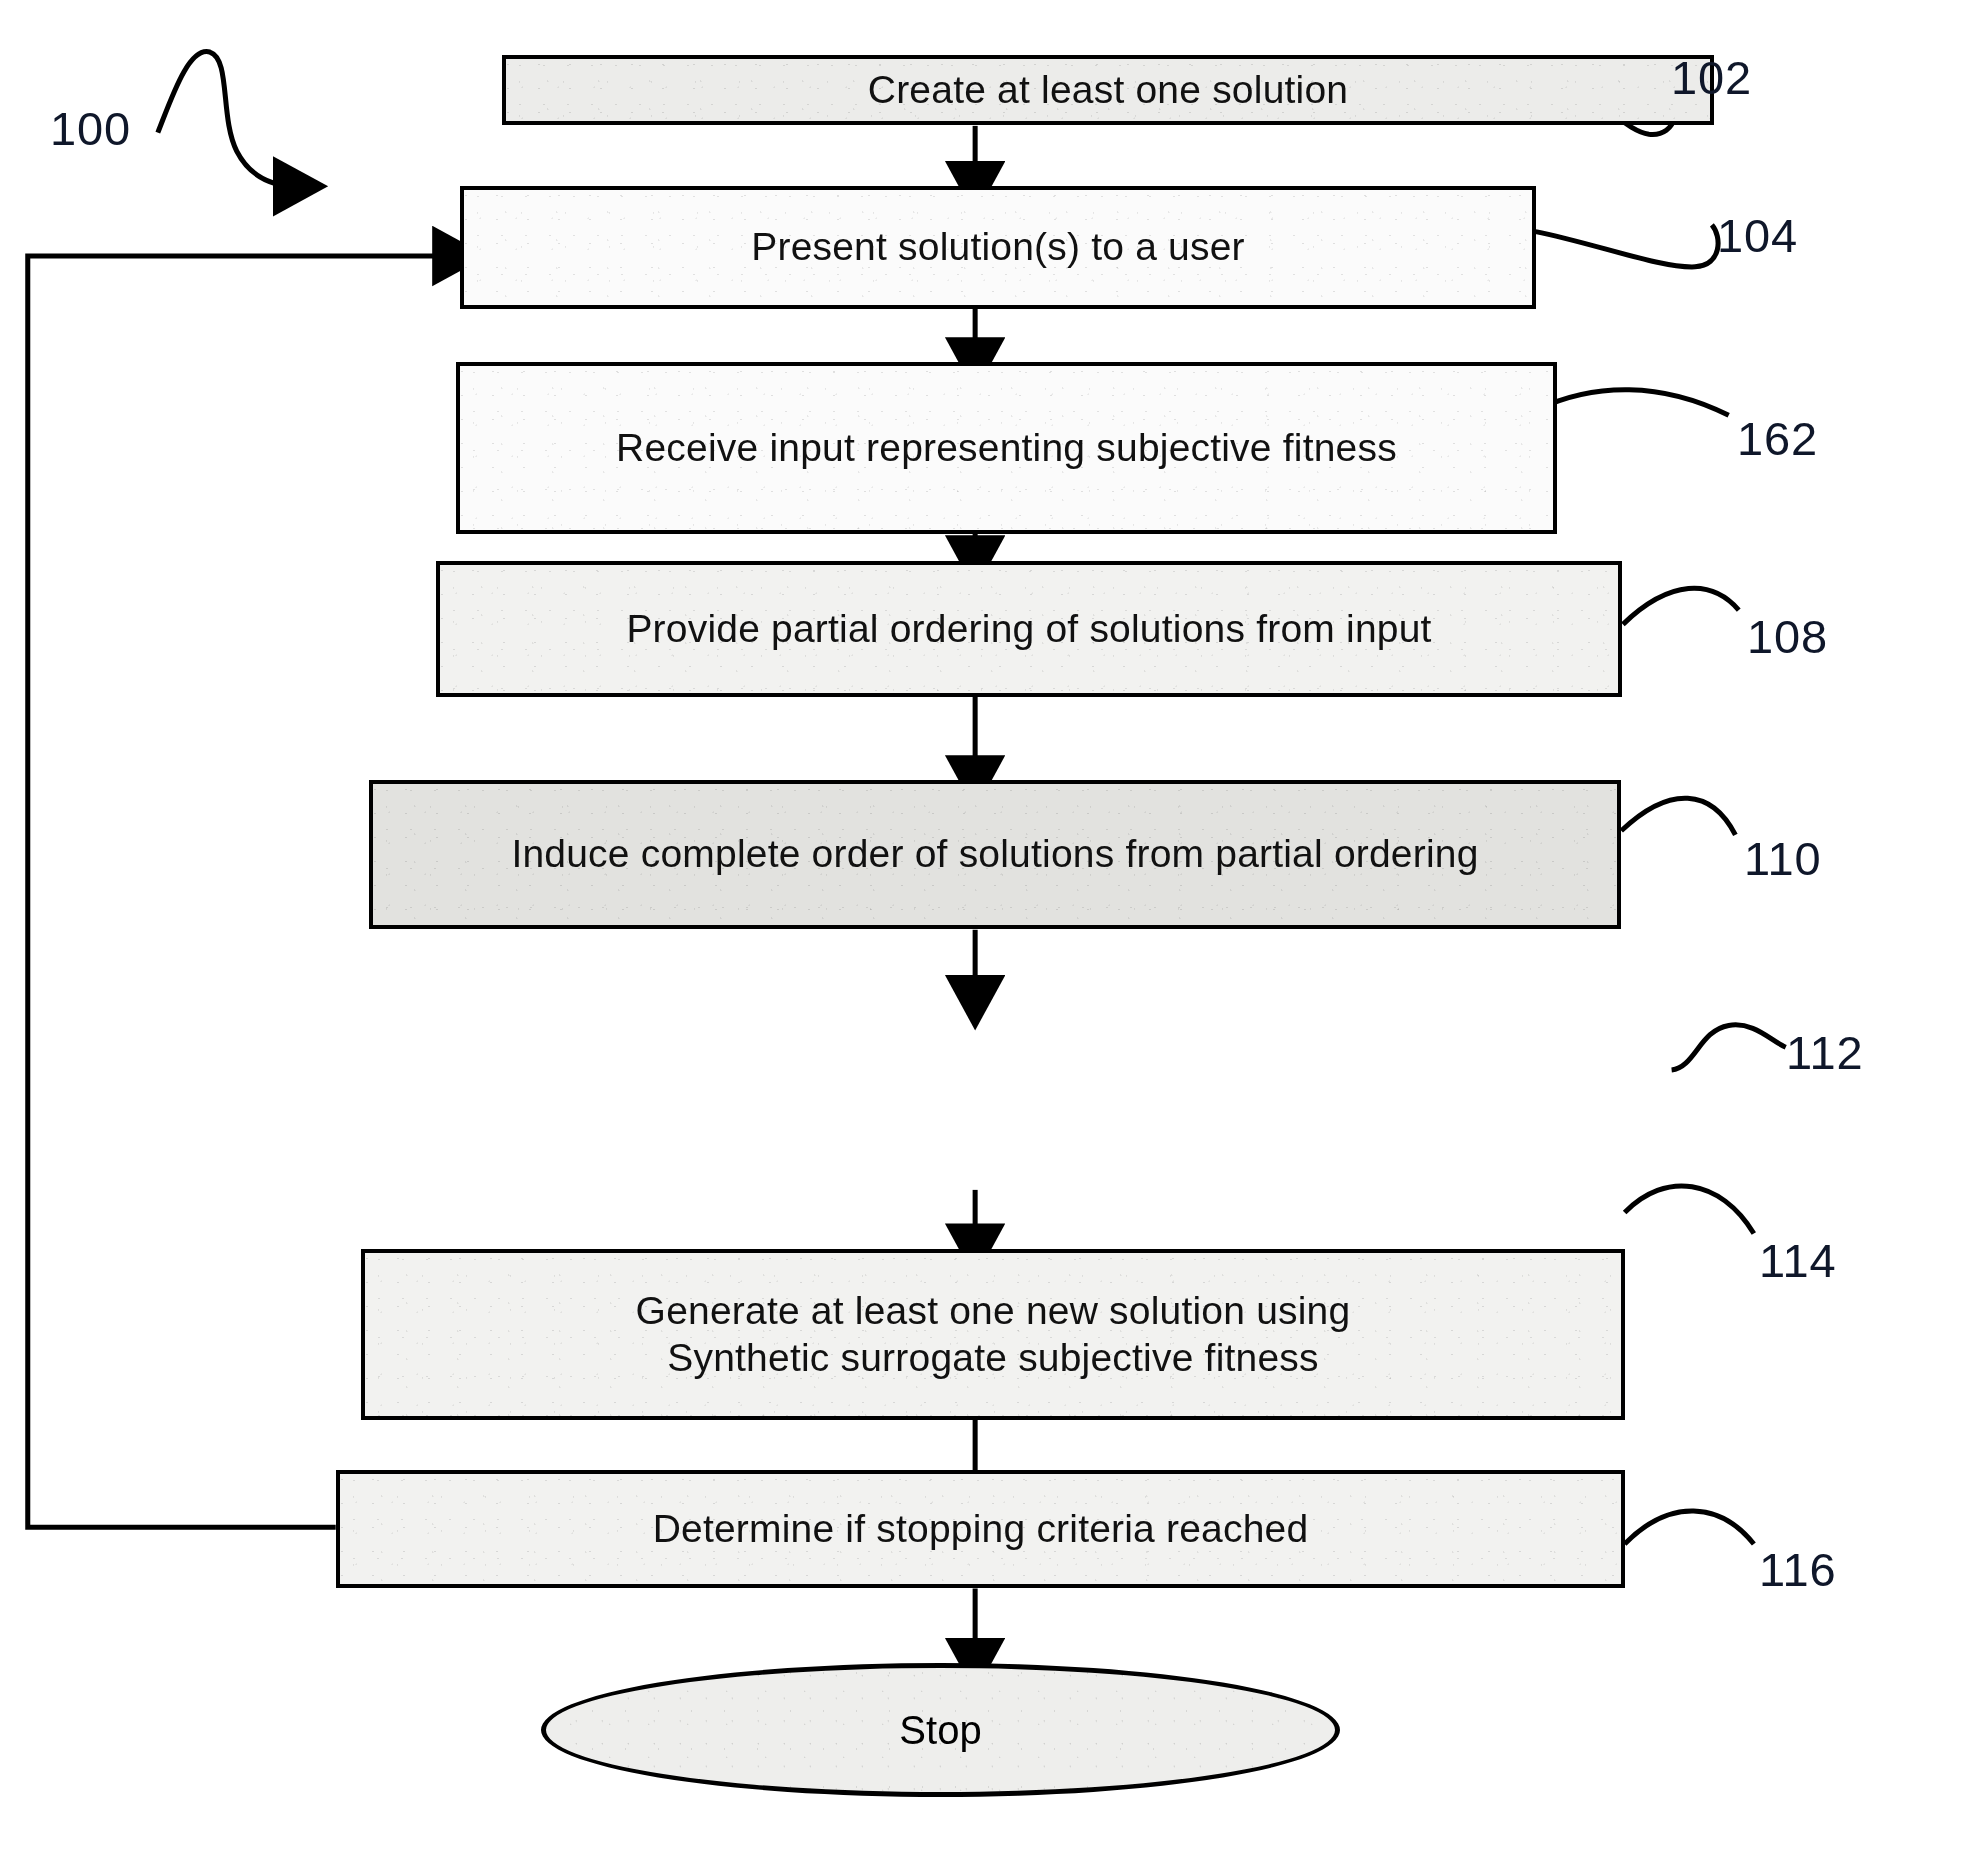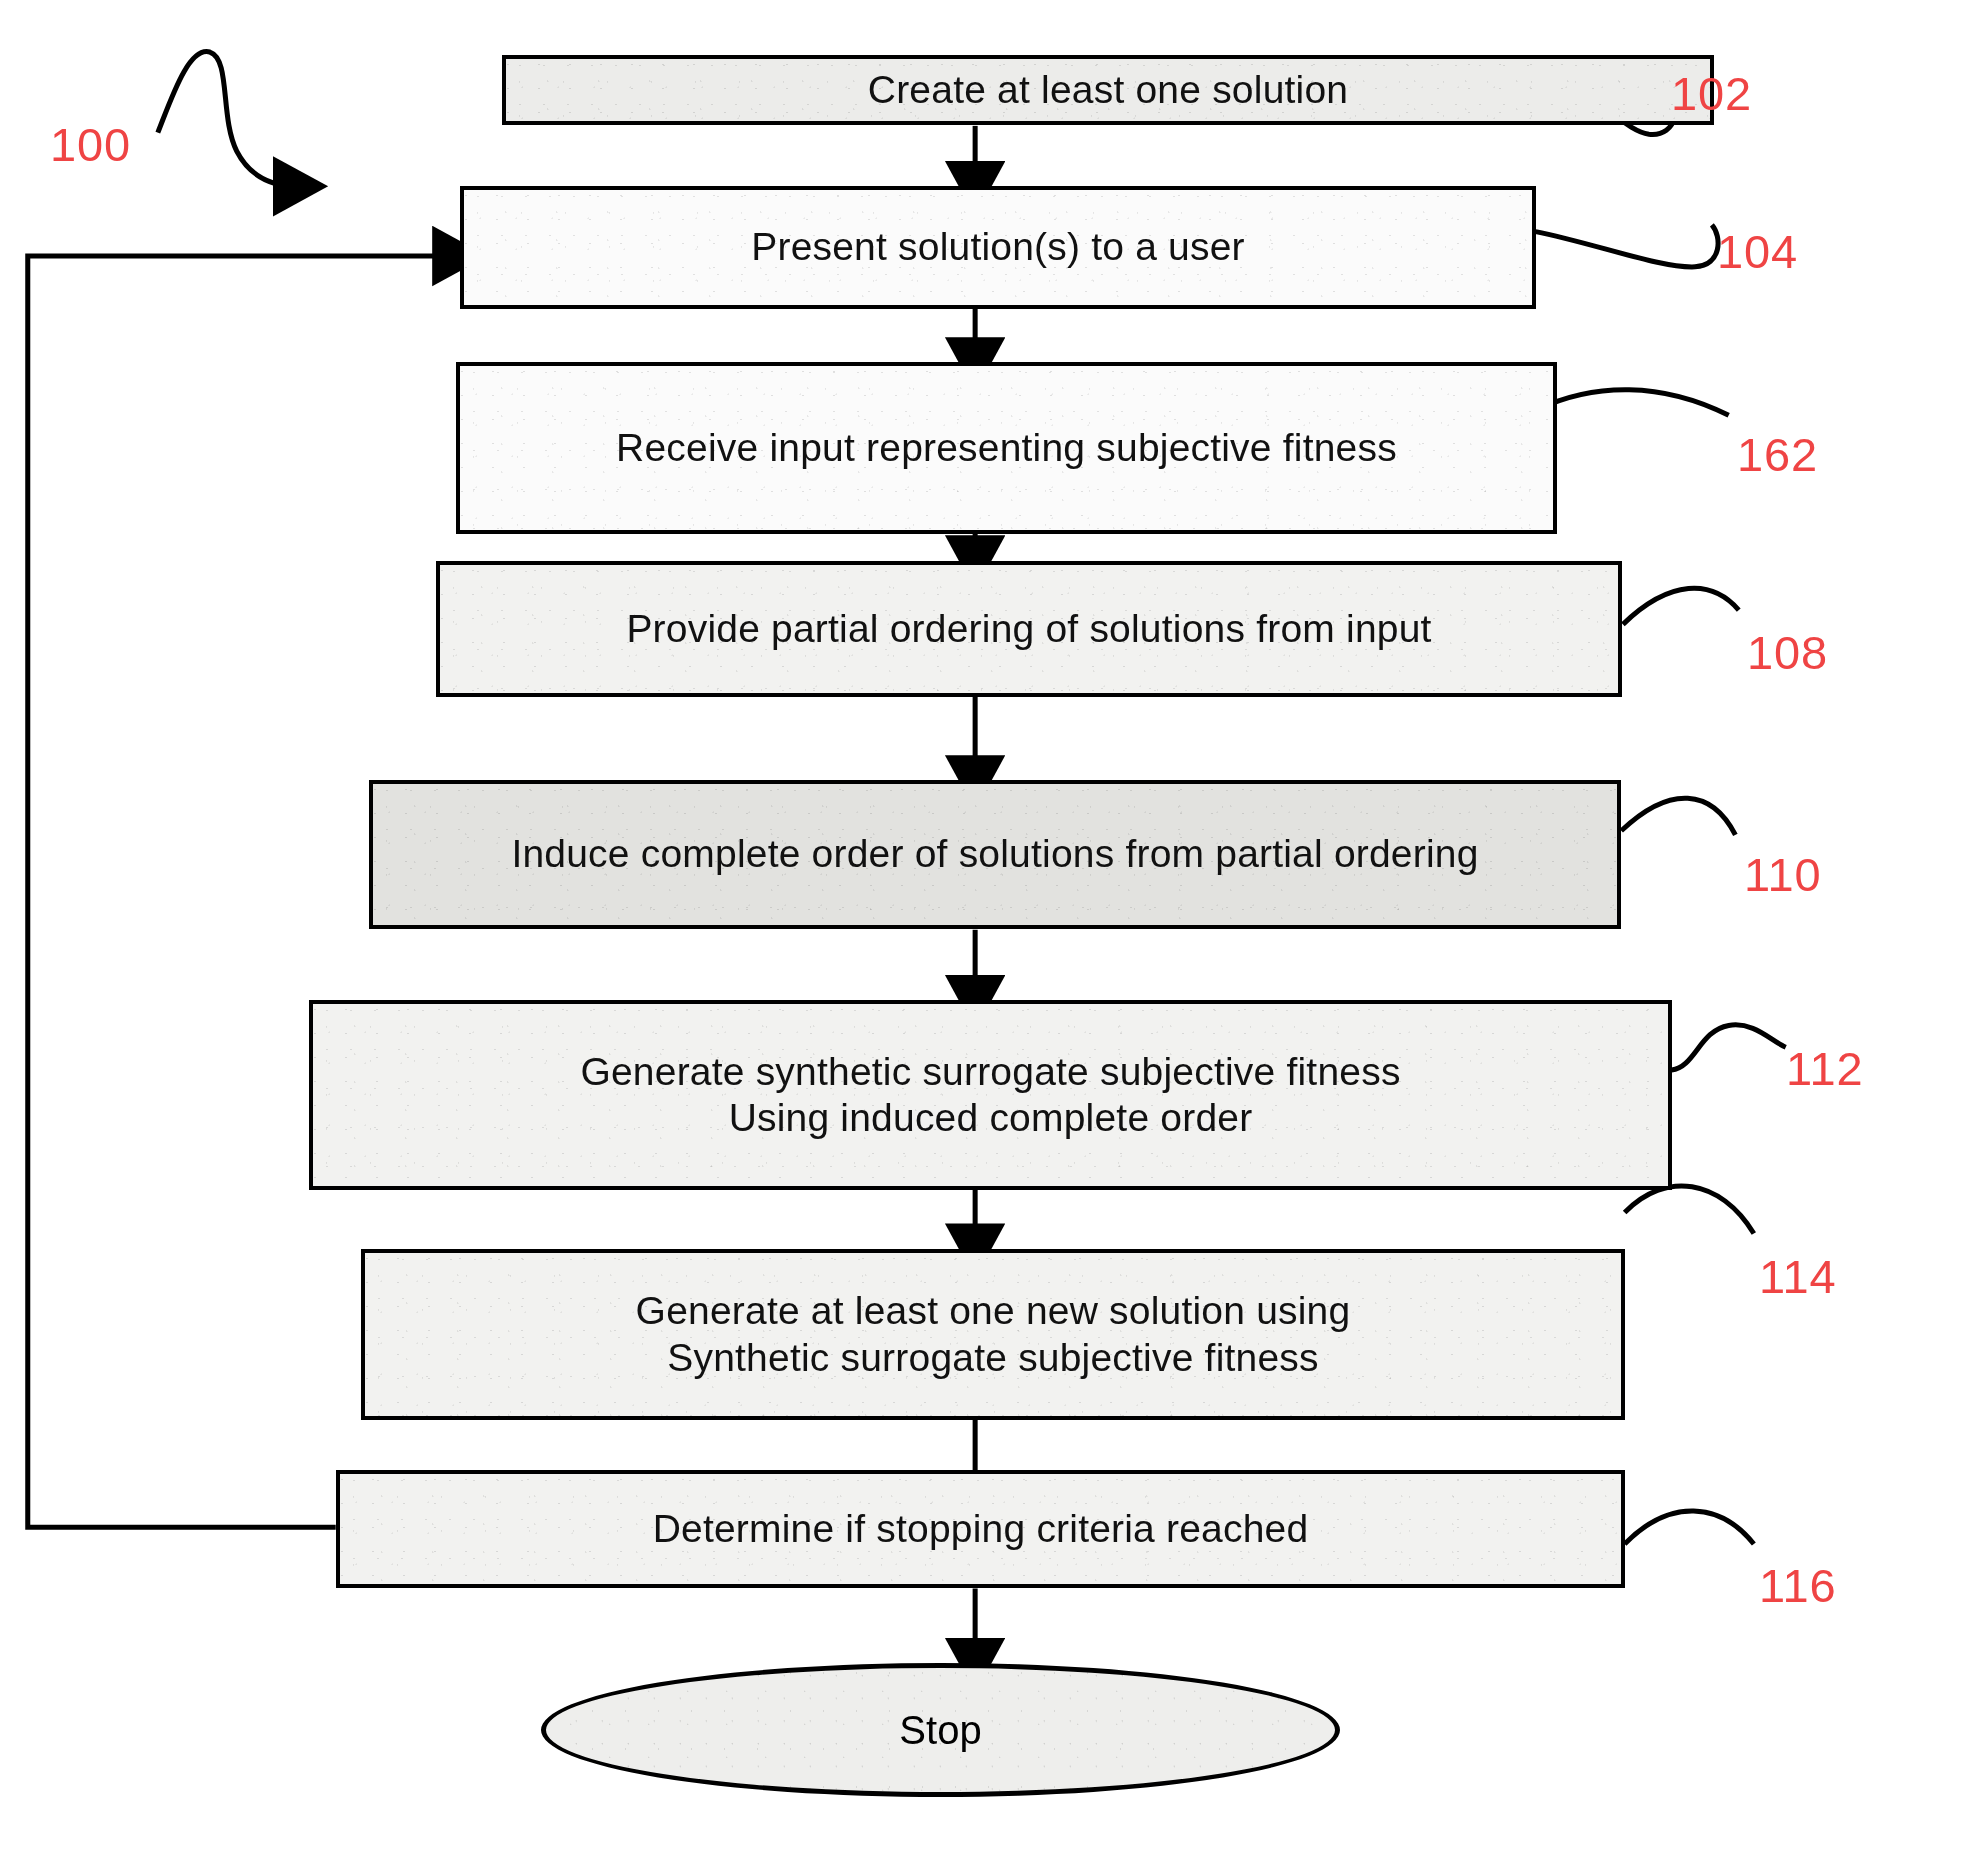--- a/index.html
+++ b/index.html
@@ -67,24 +67,23 @@
     background-color: #eeeeec;
     background-image:
       radial-gradient(circle at 17% 33%, rgba(0,0,0,0.13) 0.8px, transparent 1px),
       radial-gradient(circle at 63% 71%, rgba(0,0,0,0.11) 0.8px, transparent 1px),
       radial-gradient(circle at 41% 13%, rgba(0,0,0,0.10) 0.8px, transparent 1px);
     background-size: 26px 22.7px, 39px 33px, 33px 38px;
   }
   .refnum {
     position: absolute;
     font-size: 47px;
-    color: #ef4444;
+    color: #0f172a;
     white-space: nowrap;
     letter-spacing: 0.8px;
-    margin-top: 16px;
   }
 </style>
 </head>
 <body>
 
 <div id="canvas">
 
   <svg class="layer" viewBox="0 0 2363 2213">
     <defs>
       <marker id="arrow" markerWidth="14" markerHeight="14" refX="5" refY="6" orient="auto" markerUnits="strokeWidth">
@@ -130,24 +129,20 @@
   </div>
 
   <div class="node shade-mid" style="left:436px; top:561px; width:1186px; height:136px;">
     <span class="label">Provide partial ordering of solutions from input</span>
   </div>
 
   <div class="node shade-dark" style="left:369px; top:780px; width:1252px; height:149px;">
     <span class="label">Induce complete order of solutions from partial ordering</span>
   </div>
 
-  <div class="node shade-mid" style="left:309px; top:1000px; width:1363px; height:190px;">
-    <span class="label">Generate synthetic surrogate subjective fitness
-Using induced complete order</span>
-  </div>
 
   <div class="node shade-mid" style="left:361px; top:1249px; width:1264px; height:171px;">
     <span class="label">Generate at least one new solution using
 Synthetic surrogate subjective fitness</span>
   </div>
 
   <div class="node shade-mid" style="left:336px; top:1470px; width:1289px; height:118px;">
     <span class="label">Determine if stopping criteria reached</span>
   </div>
 

